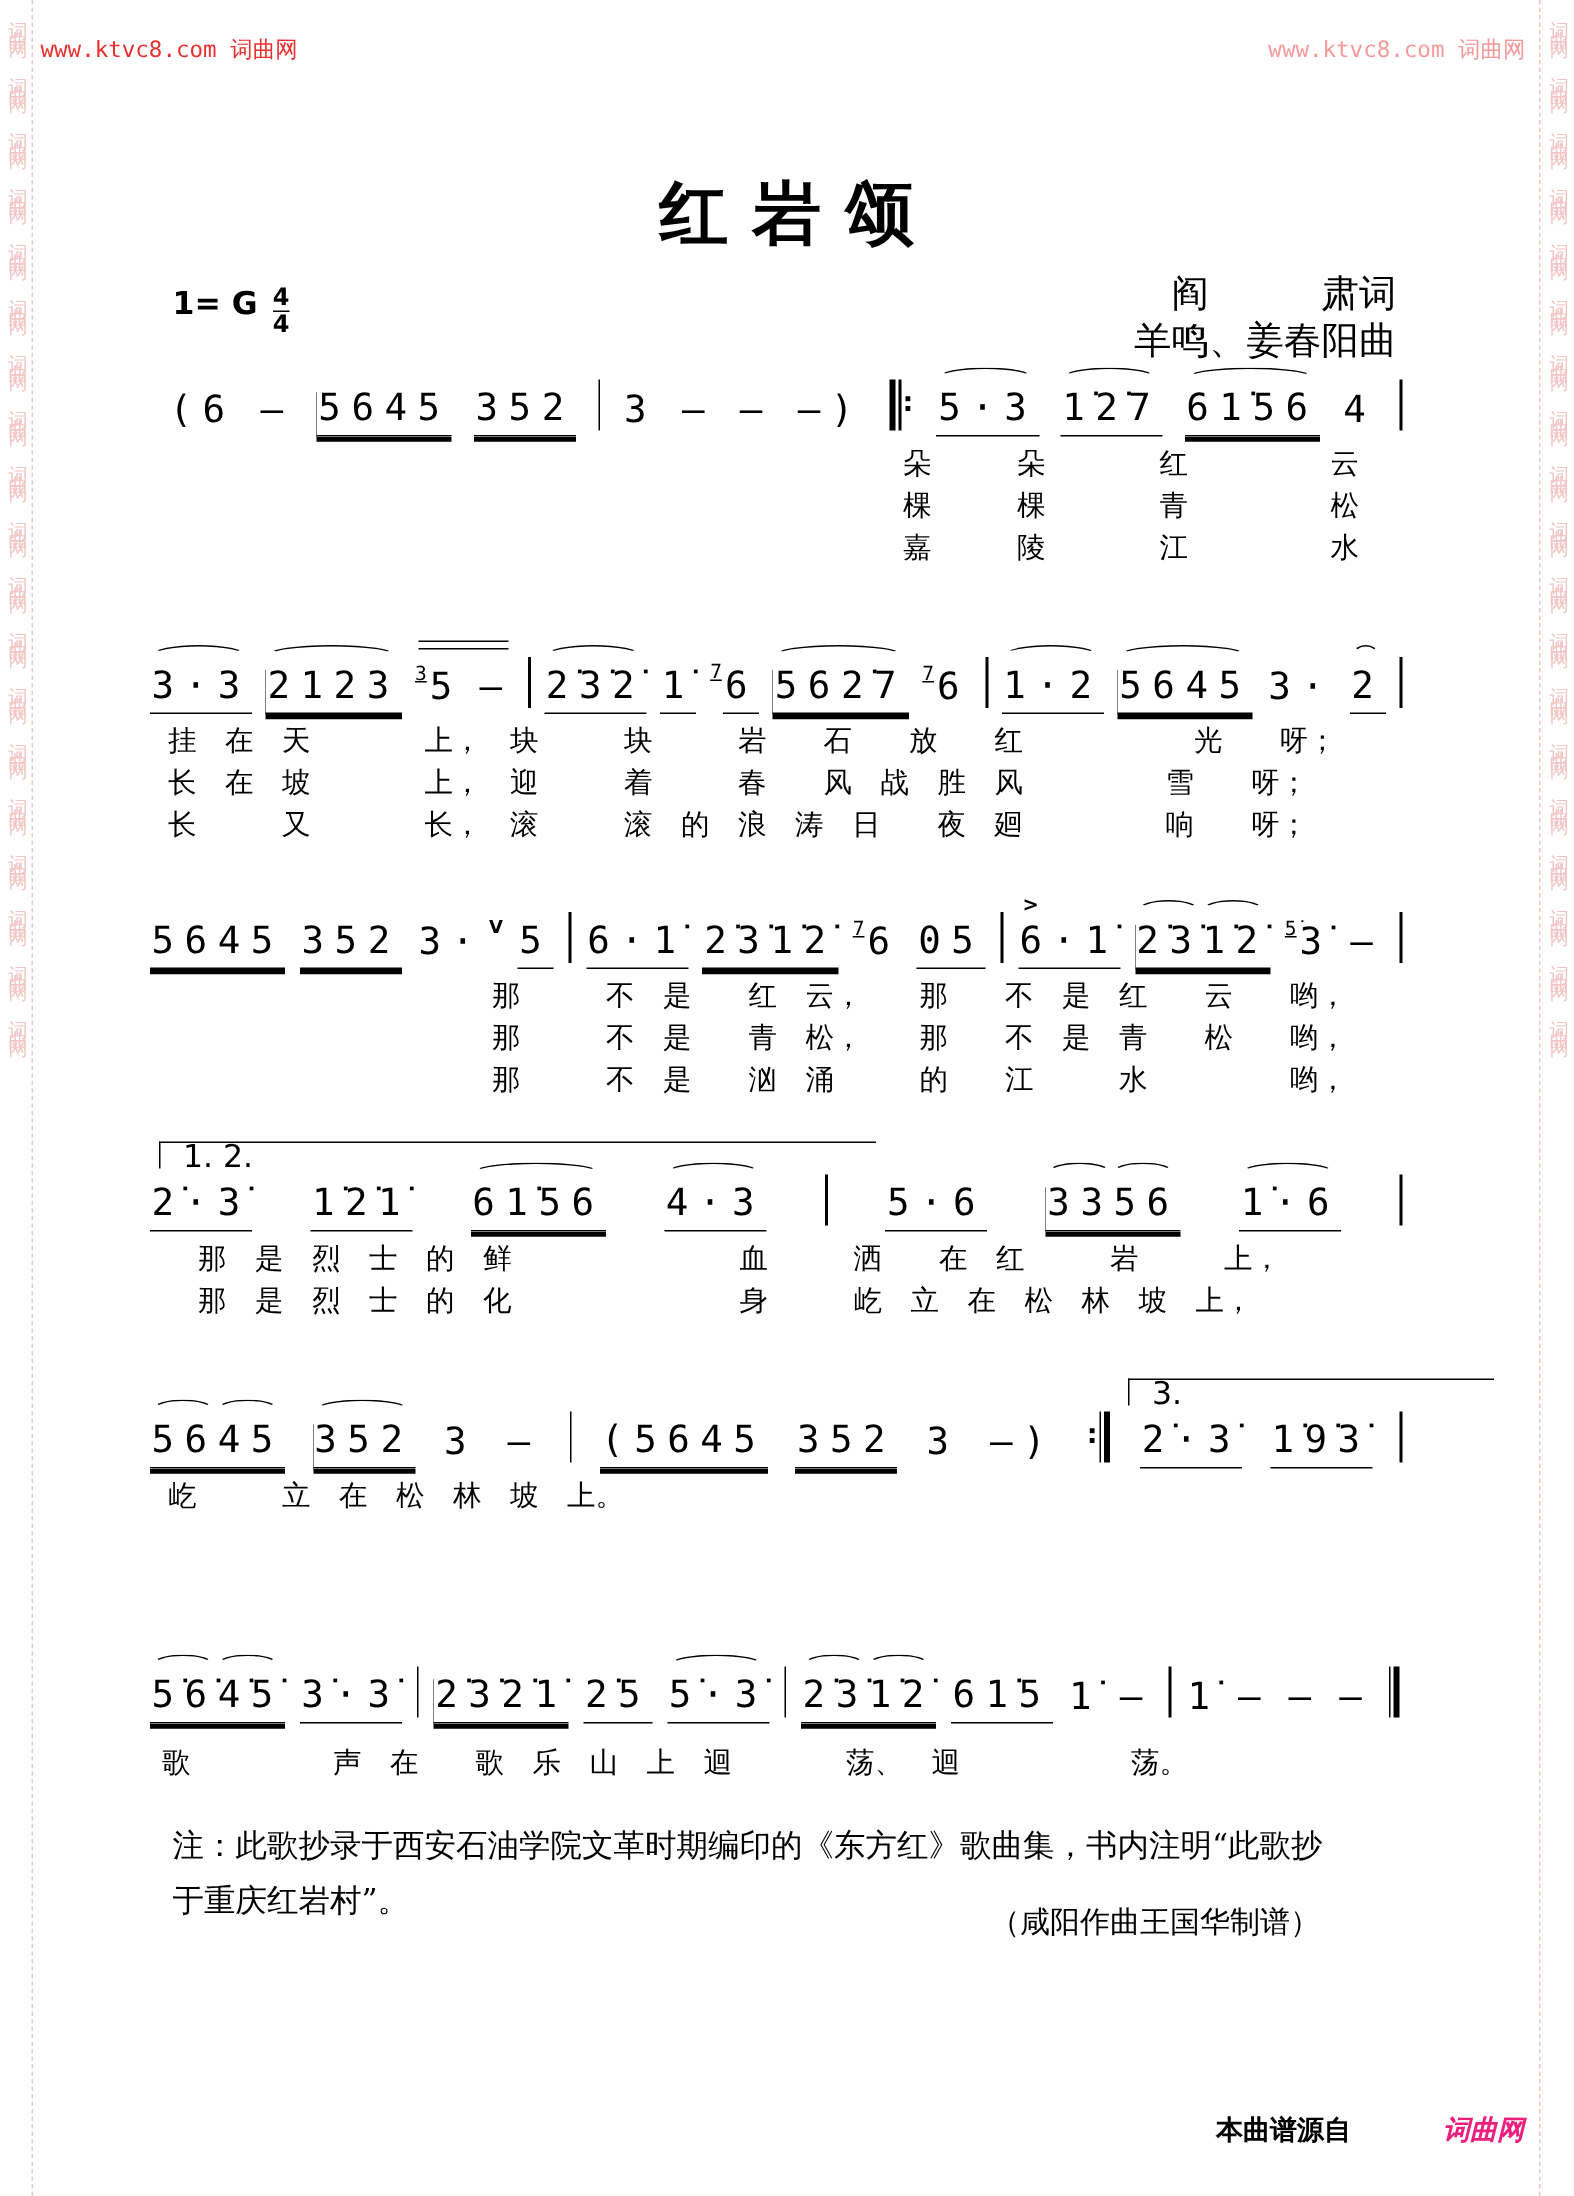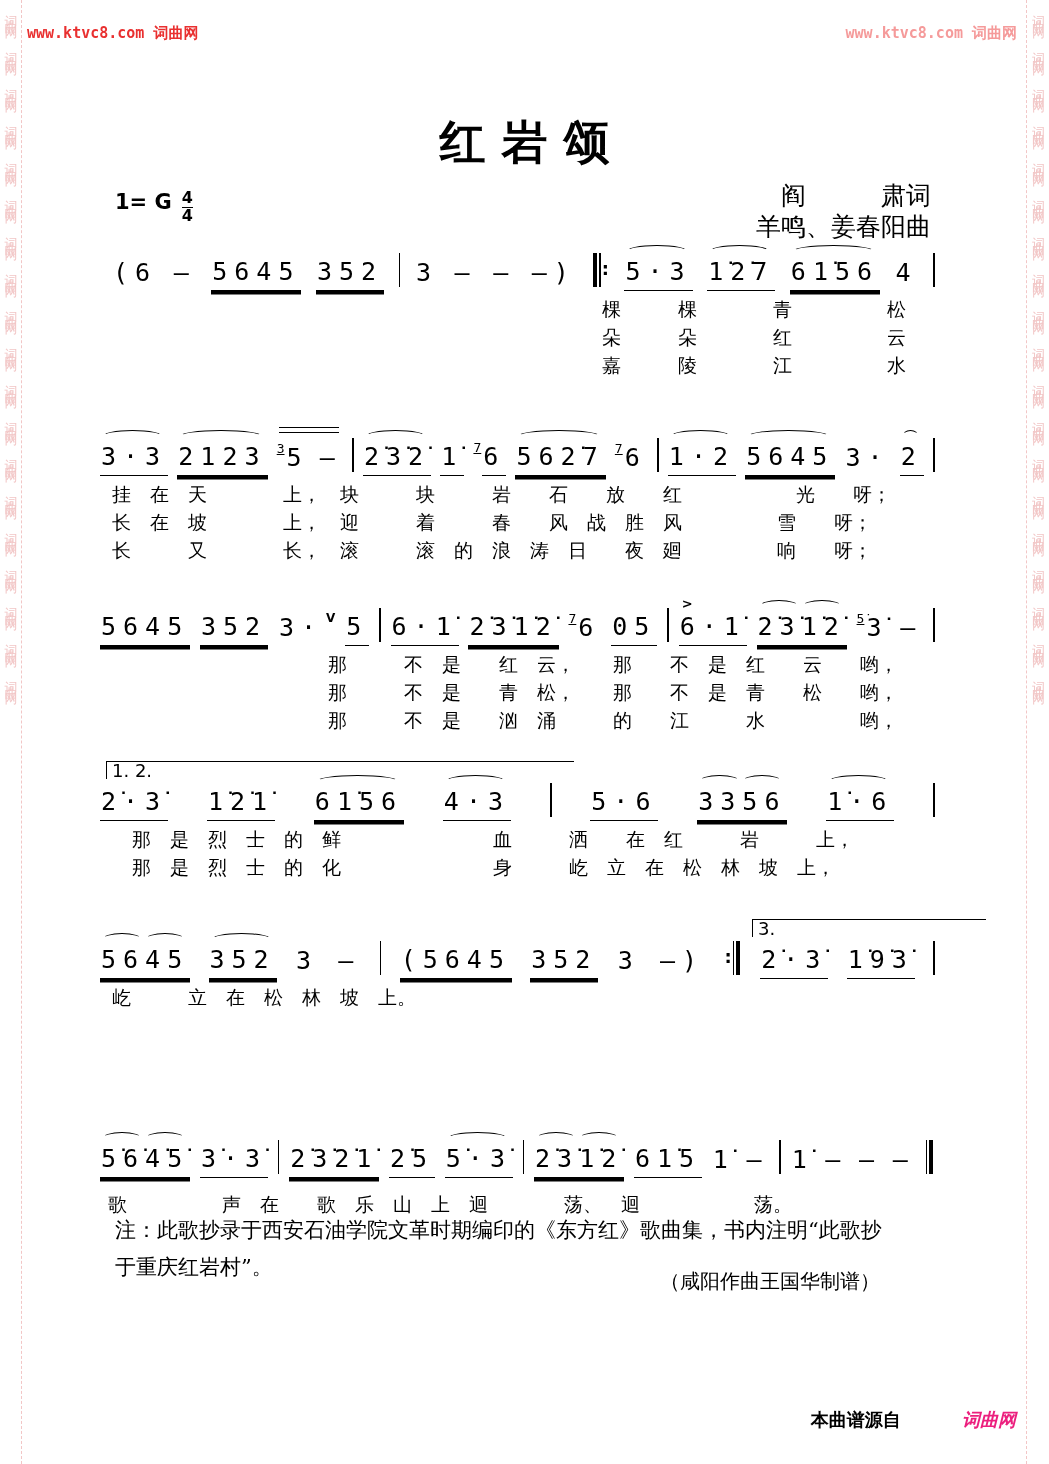--- a/index.html
+++ b/index.html
@@ -9,21 +9,21 @@
   
   .border-col{position:absolute;top:0;bottom:0;}
   .border-col.left{left:0;width:21px;border-right:1px dashed var(--c-bd,#e0bcbc);}
   .border-col.right{right:0;width:22px;border-left:1px dashed var(--c-bd,#e0bcbc);}
   .vtext{writing-mode:vertical-rl;text-orientation:upright;display:block;height:1460px;
          font-size:13px;line-height:20px;letter-spacing:6px;color:var(--c-bd,#f0c6c6);
          margin:4px auto 0 auto;}
 
   
   .hdr{position:absolute;top:24px;font-family:"DejaVu Sans Mono",monospace;
-       font-weight:bold;font-size:15px;white-space:nowrap;}
+       font-weight:normal;font-size:15px;white-space:nowrap;}
   .hdr.hl{left:27px;color:var(--c-hl,#e93030);}
   .hdr.hr{right:32px;color:var(--c-hr,#f59a9a);}
 
   
   .title{position:absolute;left:0;right:0;top:112px;margin:0;text-align:center;
          font-family:"DejaVu Serif",serif;font-weight:bold;font-size:46px;letter-spacing:16px;text-indent:16px;}
   .keysig{position:absolute;left:115px;top:190px;font-size:21px;font-weight:bold;display:flex;}
   .meter{display:inline-flex;flex-direction:column;align-items:center;margin-left:10px;
          font-size:16px;line-height:1.05;}
   .meter .mb{border-top:1.8px solid #000;}
@@ -31,21 +31,21 @@
            font-family:"DejaVu Serif",serif;}
 
   
   #music{position:absolute;left:0;top:0;width:100%;height:100%;}
   .system{position:absolute;left:100px;width:835px;}
   .sys1{top:245px;left:112px;width:823px;}
   .sys2{top:430px;}
   .sys3{top:600px;}
   .sys4{top:775px;}
   .sys5{top:933px;}
-  .sys6{top:1132px;}
+  .sys6{top:1103px;}
   .notes{display:flex;justify-content:space-between;align-items:flex-end;height:46px;position:relative;}
   .tok{position:relative;display:inline-block;}
   .note{display:inline-block;font-family:"DejaVu Sans Mono",monospace;font-size:25px;line-height:1.15;
         letter-spacing:7px;padding:0 1px 3px 1px;white-space:nowrap;}
   .note.u1{border-bottom:1.7px solid #000;}
   .note.u2{border-bottom:1.7px solid #000;box-shadow:0 3.5px 0 #000;}
   .slur{position:absolute;top:-13px;left:2px;right:5px;height:11px;}
   .slur.arc{border:1.6px solid #000;border-color:#000 transparent transparent transparent;border-radius:50%;}
   .slur.pairs .parc{position:absolute;top:0;height:100%;width:46%;
         border:1.6px solid #000;border-color:#000 transparent transparent transparent;border-radius:50%;}
@@ -54,21 +54,21 @@
   .slur.flat{height:4px;top:-17px;border-top:1.4px solid #000;border-bottom:1.4px solid #000;}
   .grace{font-size:13px;font-family:"DejaVu Sans Mono",monospace;position:relative;top:-13px;
          margin-right:1px;text-decoration:underline;}
   .breath{font-size:12px;position:relative;top:-14px;margin-left:2px;font-weight:bold;}
   .acc{position:absolute;top:-17px;left:3px;font-size:13px;font-weight:bold;}
   .barwrap{display:flex;align-items:center;height:40px;margin-bottom:1px;}
   .bl{display:inline-block;width:1.8px;background:#000;height:34px;}
   .bl.th{width:4.5px;margin:0 1.5px;}
   .dots{font-size:18px;font-weight:bold;line-height:1;margin:0 1px;position:relative;top:-1px;}
   .volta{position:absolute;top:-14px;height:17px;border-top:1.8px solid #000;border-left:1.8px solid #000;
-         font-size:18px;line-height:18px;padding-left:5px;}
+         font-size:21px;line-height:18px;padding-left:15px;}
   .sys4 .volta{left:6px;width:462px;}
   .sys5 .volta{left:652px;width:228px;}
   .lyrics{margin-top:4px;}
   .lyric{font-size:19px;line-height:28px;white-space:pre;font-family:"DejaVu Serif",serif;}
   .sys1 .lyric{padding-left:490px;}
   .sys2 .lyric{padding-left:12px;}
   .sys3 .lyric{padding-left:228px;}
   .sys4 .lyric{padding-left:32px;}
   .sys5 .lyric{padding-left:12px;}
   .sys6 .lyric{padding-left:8px;margin-top:12px;}
@@ -132,22 +132,22 @@
           </span>
           <span class="tok"><span class="slur arc"></span><span class="note u1">5·3</span></span>
           <span class="tok"><span class="slur arc"></span><span class="note u1">1̇2̇7</span></span>
           <span class="tok"><span class="slur arc"></span><span class="note u2">61̇56</span></span>
           <span class="tok"><span class="note u0">4</span></span>
           <span class="barwrap">
             <span class="bl"></span>
           </span>
         </div>
         <div class="lyrics">
+          <div class="lyric">朵　　　朵　　　　红　　　　　云</div>
           <div class="lyric">棵　　　棵　　　　青　　　　　松</div>
-          <div class="lyric">朵　　　朵　　　　红　　　　　云</div>
           <div class="lyric">嘉　　　陵　　　　江　　　　　水</div>
         </div>
       </div>
       <div class="system sys2">
         <div class="notes">
           <span class="tok"><span class="slur arc"></span><span class="note u1">3·3</span></span>
           <span class="tok"><span class="slur arc"></span><span class="note u2">2123</span></span>
           <span class="tok"><span class="slur flat" style="right: auto; width: 60px;"></span><span class="grace">3</span><span class="note u0">5</span></span>
           <span class="tok"><span class="note u0">—</span></span>
           <span class="barwrap">

